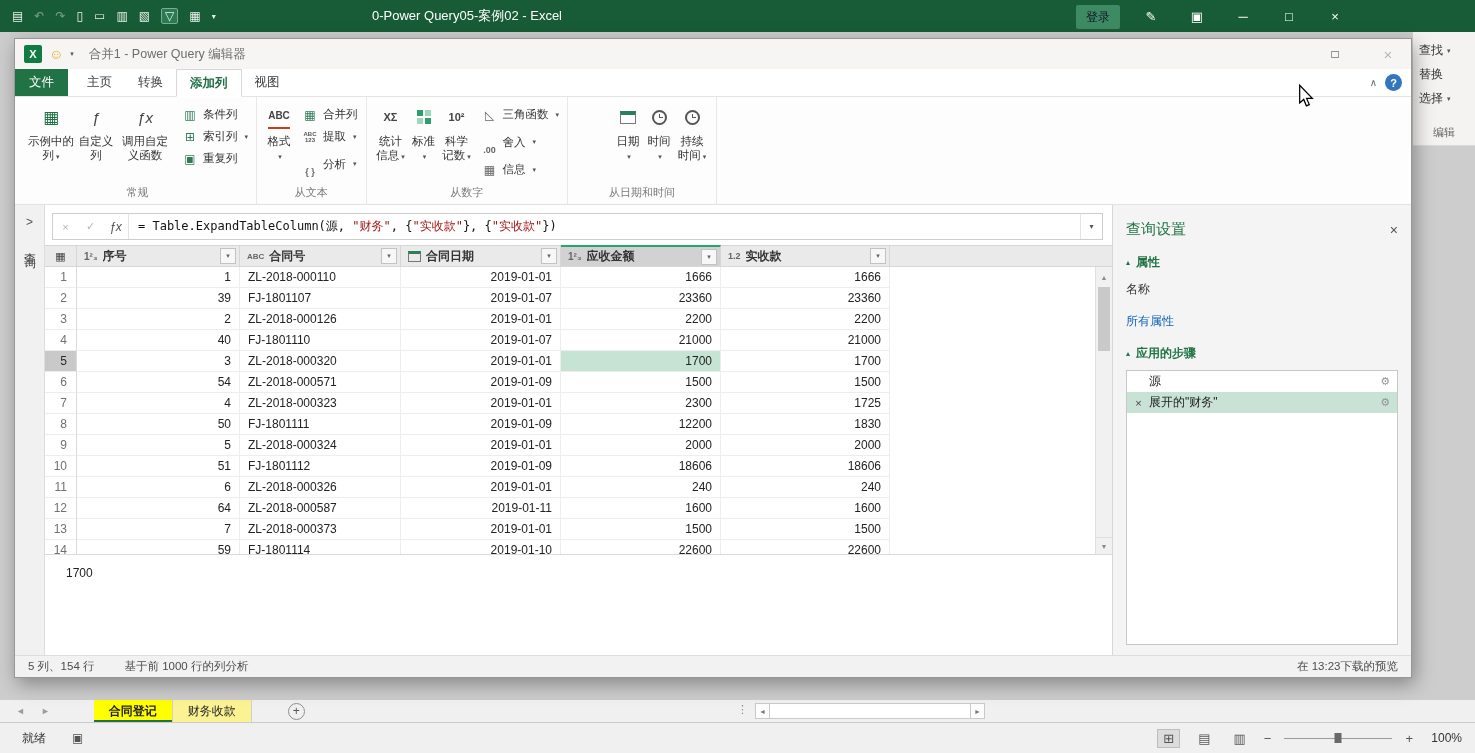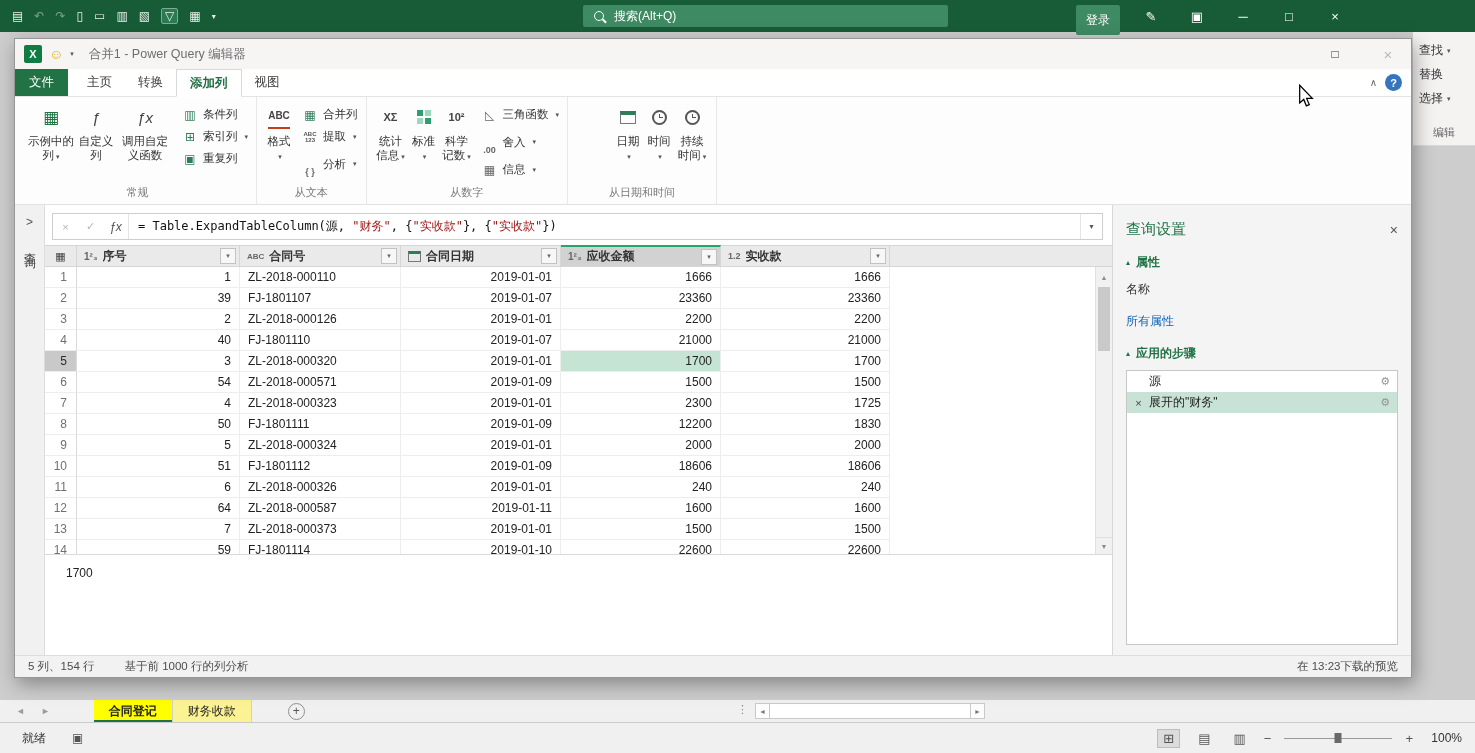--- a/index.html
+++ b/index.html
@@ -12,21 +12,21 @@
   .qat{display:flex;align-items:center;gap:11px;padding-left:12px;}
   .qi{font-size:12px;color:#e8f2ec;}
   .qi.dim{opacity:.45;}
   .qi.hl{background:#2c7a54;border:1px solid #73b191;padding:0 3px;border-radius:2px;}
   .qi.sm{font-size:8px;}
   .xl-title{position:absolute;left:372px;font-size:13px;color:#fff;line-height:32px;white-space:nowrap;}
   .xl-search{position:absolute;left:583px;top:5px;width:365px;height:22px;background:#3e8a63;border-radius:2px;color:#fff;
              font-size:12px;display:flex;align-items:center;gap:10px;padding-left:11px;}
   .lens{width:10px;height:10px;border:1.6px solid #fff;border-radius:50%;position:relative;display:inline-block;flex:0 0 auto;}
   .lens::after{content:"";position:absolute;width:5px;height:1.6px;background:#fff;transform:rotate(45deg);right:-4px;bottom:-2px;}
-  .xl-login{position:absolute;left:1076px;top:5px;height:30px;padding:0 10px;background:#3e8a63;border-radius:2px;color:#ffffff;font-size:12px;display:flex;align-items:center;}
+  .xl-login{position:absolute;left:1076px;top:5px;height:24px;padding:0 10px;background:#3e8a63;border-radius:2px;color:#0f172a;font-size:12px;display:flex;align-items:center;}
   .xl-controls{position:absolute;left:1128px;top:0;height:32px;display:flex;}
   .wc{width:46px;height:32px;display:flex;align-items:center;justify-content:center;color:#fff;font-size:13px;}
 
   
   .xl-frag{position:absolute;left:1413px;top:32px;width:62px;height:114px;background:#f4f3f2;border-bottom:1px solid #d9d9d9;padding-top:7px;}
   .frag-item{display:flex;align-items:center;gap:4px;font-size:12px;color:#333;padding:3px 0 4px 6px;}
   .frag-item .dd2{font-size:7px;color:#555;}
   .frag-label{position:absolute;bottom:5px;left:0;right:0;text-align:center;font-size:11px;color:#666;}
 
   
@@ -180,24 +180,21 @@
       <span class="qi dim">↶</span>
       <span class="qi dim">↷</span>
       <span class="qi">▯</span>
       <span class="qi">▭</span>
       <span class="qi">▥</span>
       <span class="qi">▧</span>
       <span class="qi hl">▽</span>
       <span class="qi">▦</span>
       <span class="qi sm">▾</span>
     </div>
-    <div class="xl-search">
-      <span class="lens"></span>
-      <span>搜索(Alt+Q)</span>
-    </div>
+    <div class="xl-title">0-Power Query05-案例02 - Excel</div>
     <div class="xl-login">登录</div>
     <div class="xl-controls">
       <span class="wc">✎</span>
       <span class="wc">▣</span>
       <span class="wc">─</span>
       <span class="wc">□</span>
       <span class="wc">×</span>
     </div>
   </div>
 

